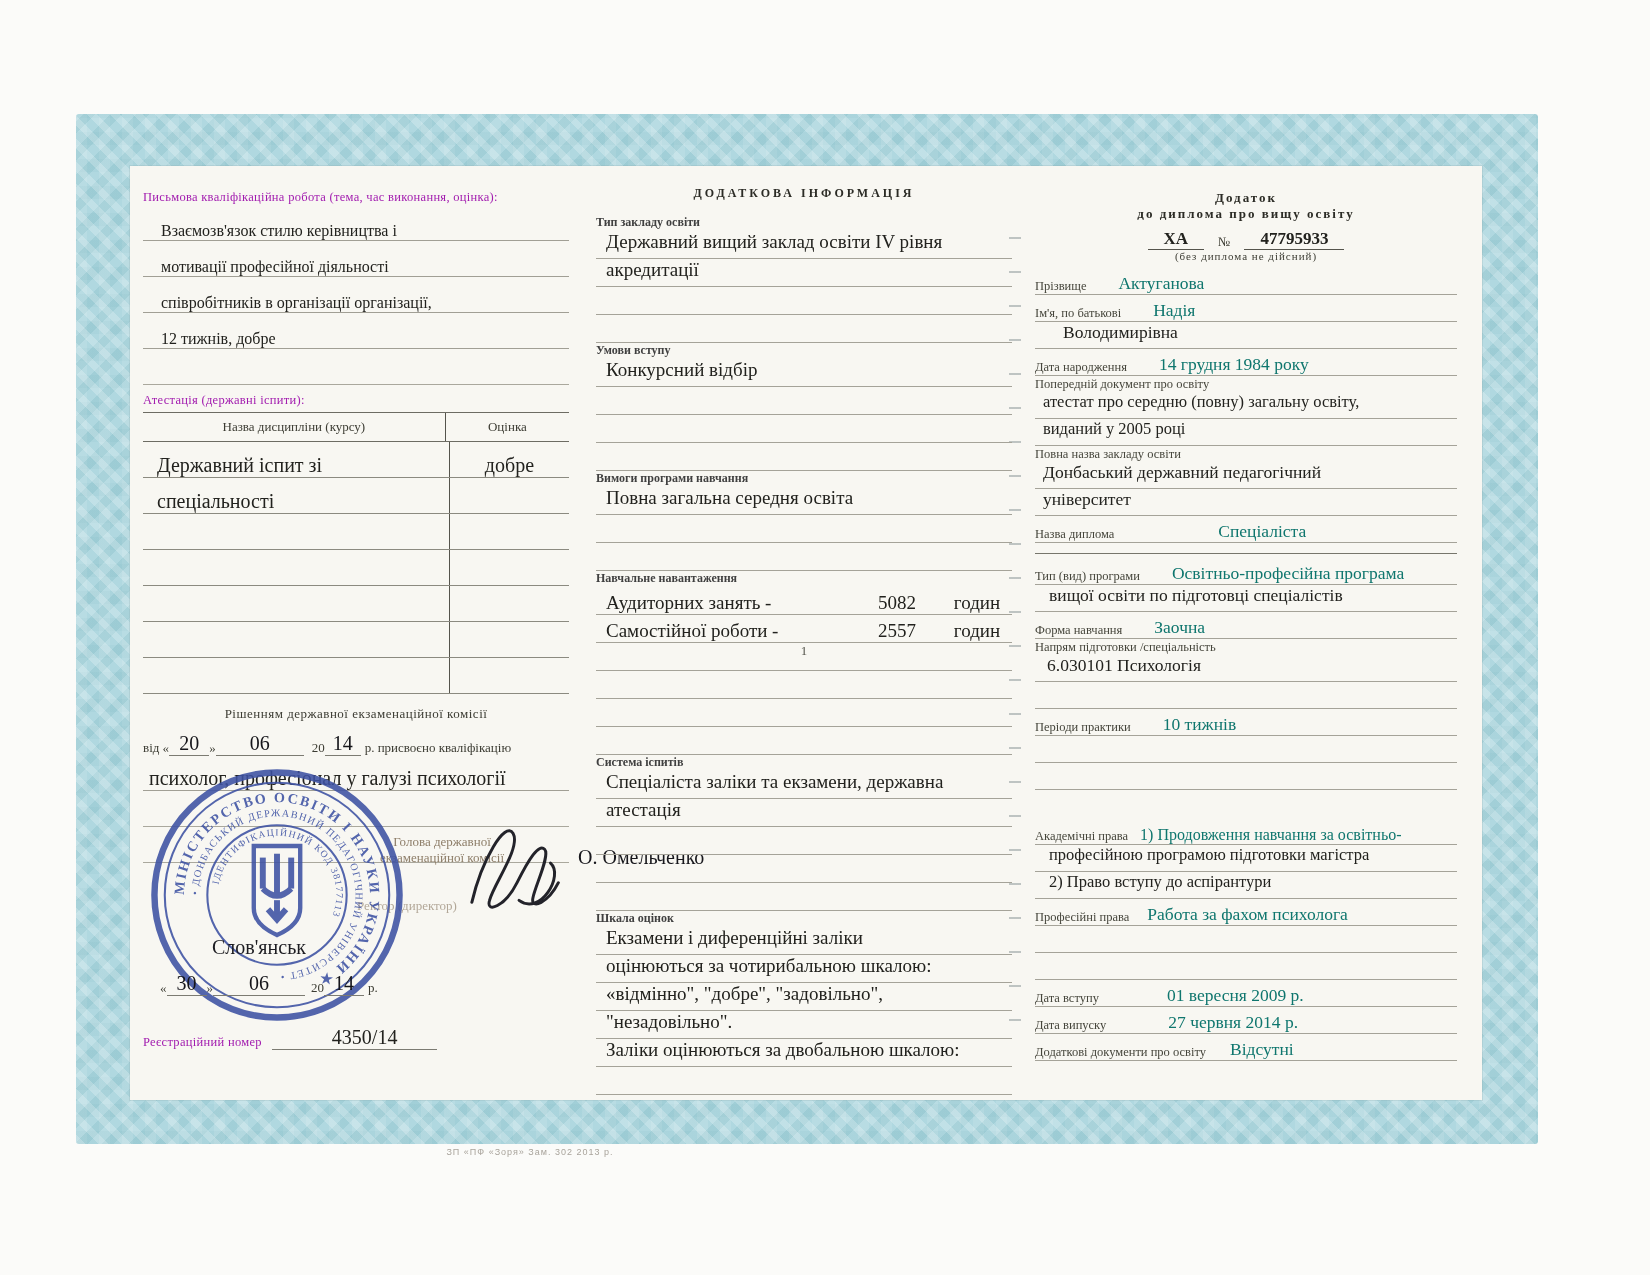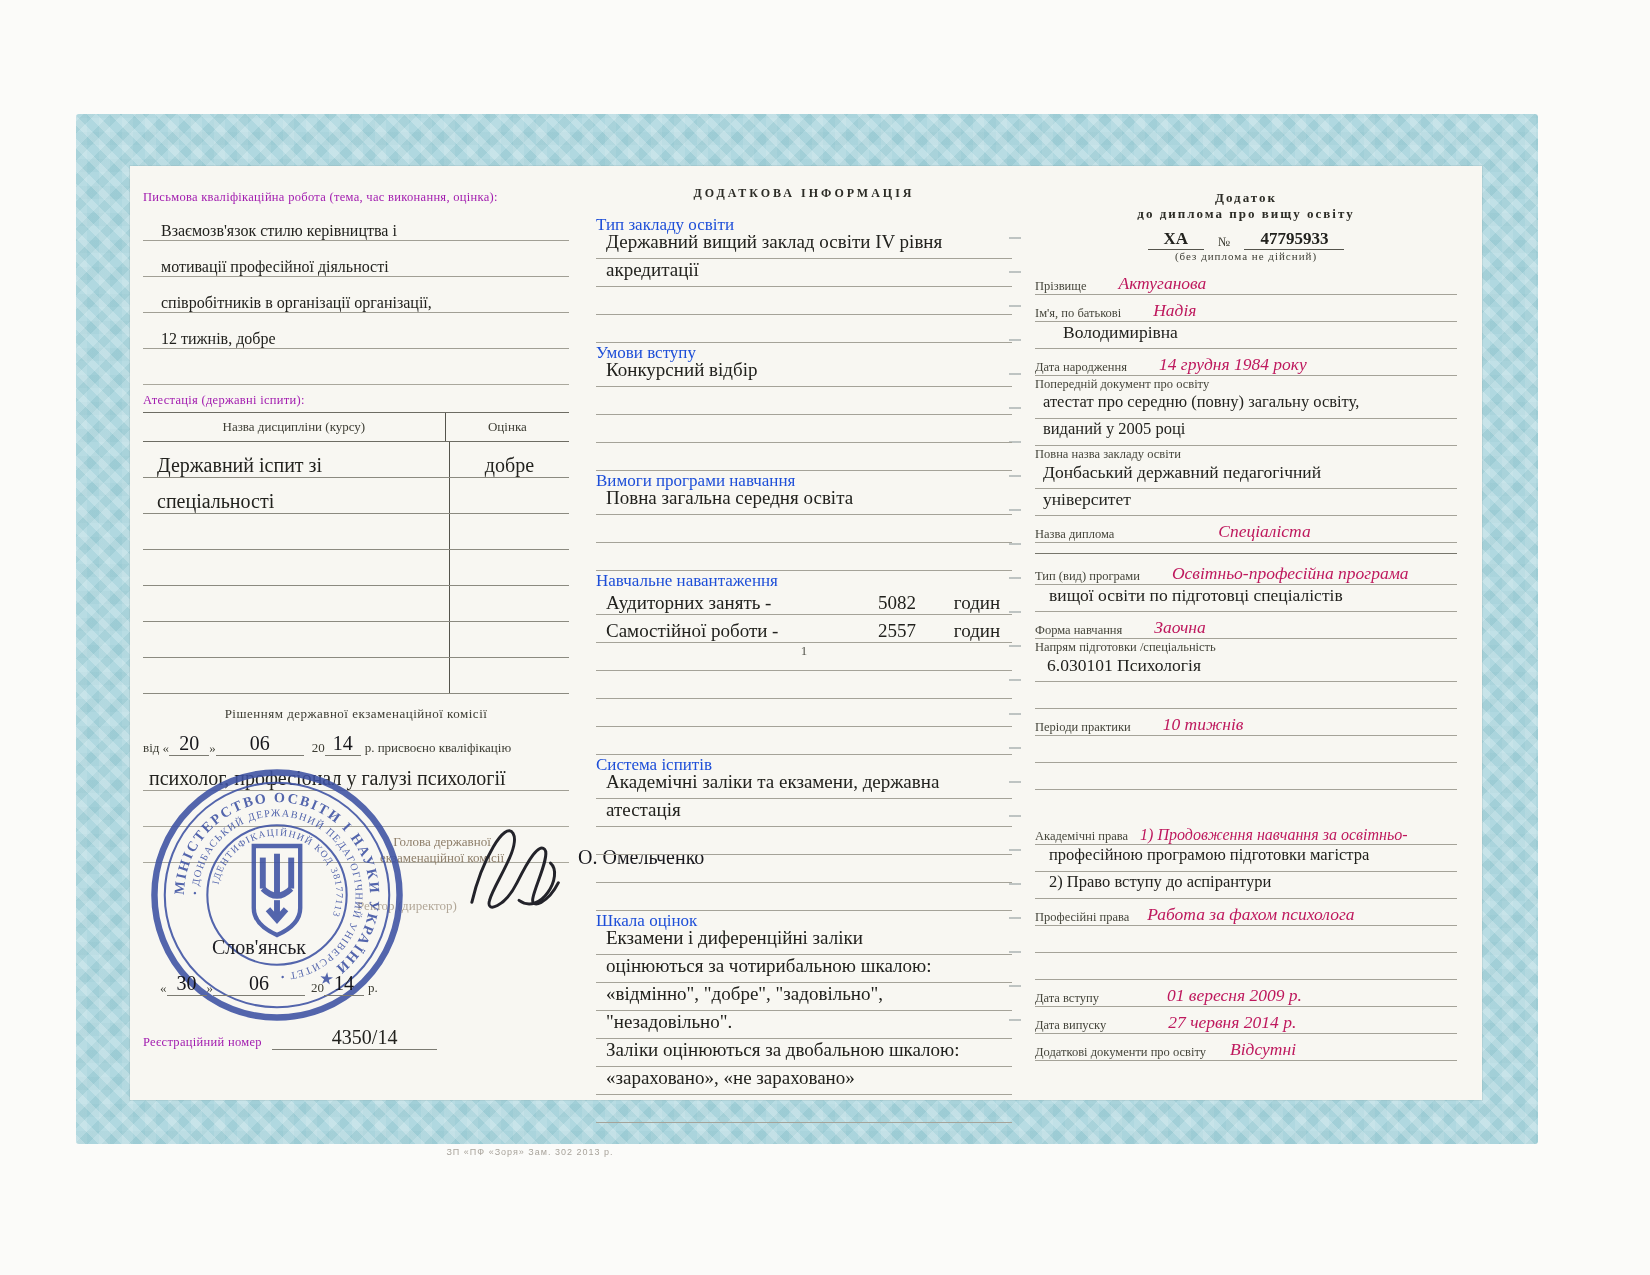--- a/index.html
+++ b/index.html
@@ -48,35 +48,35 @@
   .t-header .t-c2{align-items:center;}
   .t-h{font-size:13px;color:#3c3c33;padding:6px 0;}
   .t-row{height:35px;}
   .t-val{font-size:20px;}
   .commission-head{margin-top:12px;text-align:center;font-size:13px;color:#3c3c33;letter-spacing:.5px;}
   .date-row{margin-top:4px;display:flex;align-items:flex-end;font-size:13px;color:#3c3c33;height:30px;}
   .date-num{font-size:20px;color:#15151a;border-bottom:1px solid #7c7b72;padding:0 10px;}
   .qual-line{height:34px;font-size:20px;padding-left:6px;}
   
   .mid-title{font-size:12px;font-weight:bold;letter-spacing:3px;text-align:center;color:#2c2c26;margin-bottom:14px;}
-  .m-label{font-size:17px;color:#1d4ed8;height:16px;border-bottom:0;}
+  .m-label{font-size:12px;color:#404040;height:16px;border-bottom:0;font-weight:bold;}
   .m-line{height:27px;font-size:19px;padding-left:10px;border-bottom:1px solid #a5a399;}
   .m-load{display:flex;align-items:flex-end;}
   .m-load .ln{flex:1;}
   .m-load .lv{width:90px;text-align:center;}
   .m-load .lu{width:70px;text-align:center;}
   .m-tick{text-align:center;font-size:13px;color:#55554c;padding-left:0;}
   
   .r-h1{font-size:13px;font-weight:bold;letter-spacing:2px;text-align:center;color:#2c2c26;line-height:16px;}
   .r-serial{display:flex;justify-content:center;align-items:flex-end;gap:14px;margin-top:4px;height:24px;}
   .r-serial .ser{font-size:17px;font-weight:bold;border-bottom:1px solid #55544c;padding:0 16px;}
   .r-note{font-size:11px;letter-spacing:1px;text-align:center;color:#3c3c33;height:18px;}
   .frow{display:flex;align-items:flex-end;border-bottom:1px solid #a5a399;min-height:26px;}
   .frow .fl{font-size:12.5px;color:#46463c;white-space:nowrap;padding-right:8px;}
-  .frow .fv{flex:1;font-size:17.5px;color:#be185d;padding-left:24px;font-style:italic;}
+  .frow .fv{flex:1;font-size:17.5px;color:#0f766e;padding-left:24px;}
   .rline{height:26px;font-size:17.5px;padding-left:28px;border-bottom:1px solid #a5a399;}
   .r-div{border-bottom:1.5px solid #77766c;height:10px;margin-bottom:4px;}
   .r-label{font-size:12.5px;color:#46463c;height:15px;margin-top:1px;}
   .r-emp{height:26px;border-bottom:1px solid #a5a399;}
   
   .tick-strip{
     position:absolute;left:1009px;top:205px;width:12px;height:820px;
     background:repeating-linear-gradient(180deg, transparent 0 32px, #8f9a9b 32px 34px);
     opacity:.55;
   }
@@ -254,33 +254,32 @@
     <span class="ln">Самостійної роботи -</span>
     <span class="lv">2557</span>
     <span class="lu">годин</span>
   </div>
   <div class="m-line m-tick">1</div>
   <div class="m-line"></div>
   <div class="m-line"></div>
   <div class="m-line"></div>
 
   <div class="m-label">Система іспитів</div>
-  <div class="m-line">Академічні заліки та екзамени, державна</div>
+  <div class="m-line">Спеціаліста заліки та екзамени, державна</div>
   <div class="m-line">атестація</div>
   <div class="m-line"></div>
   <div class="m-line"></div>
   <div class="m-line"></div>
 
   <div class="m-label">Шкала оцінок</div>
   <div class="m-line">Екзамени і диференційні заліки</div>
   <div class="m-line">оцінюються за чотирибальною шкалою:</div>
   <div class="m-line">«відмінно", "добре", "задовільно",</div>
   <div class="m-line">"незадовільно".</div>
   <div class="m-line">Заліки оцінюються за двобальною шкалою:</div>
-  <div class="m-line">«зараховано», «не зараховано»</div>
   <div class="m-line"></div>
 </div>
 
 <div class="col col-right">
   <div class="r-h1">Додаток</div>
   <div class="r-h1">до диплома про вищу освіту</div>
   <div class="r-serial">
     <span class="ser">ХА</span>
     <span style="font-size:13px;color:#3c3c33;">№</span>
     <span class="ser">47795933</span>

